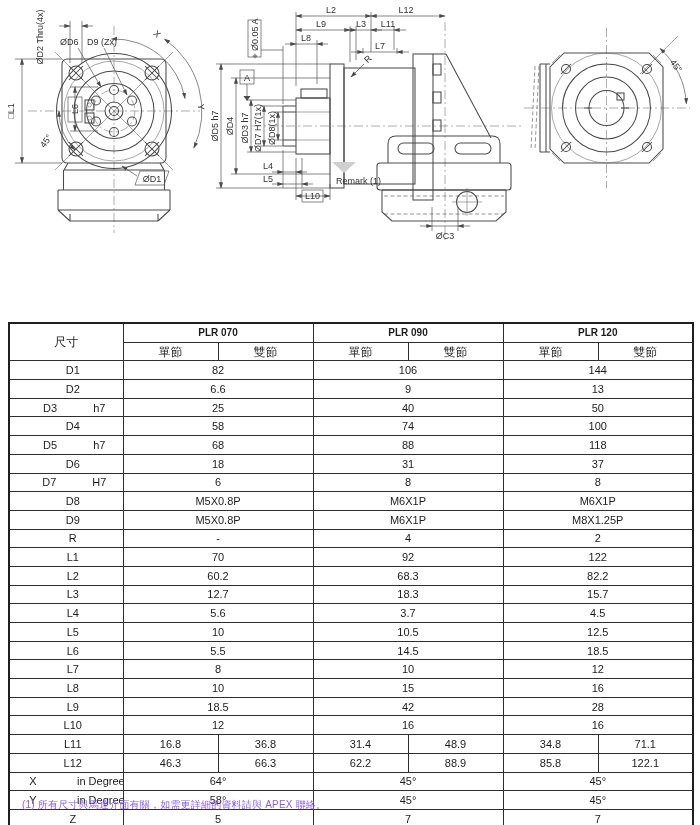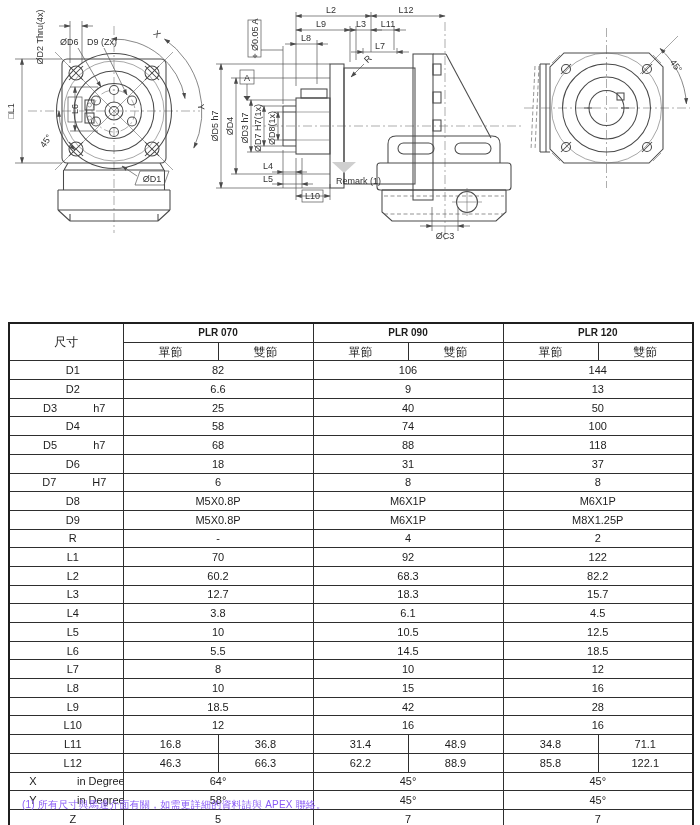--- a/index.html
+++ b/index.html
@@ -362,22 +362,22 @@
         <td colspan="2">82.2</td>
       </tr>
       <tr>
         <td class="dim-cell"><span class="dim-label">L3</span></td>
         <td colspan="2">12.7</td>
         <td colspan="2">18.3</td>
         <td colspan="2">15.7</td>
       </tr>
       <tr>
         <td class="dim-cell"><span class="dim-label">L4</span></td>
-        <td colspan="2">3.8</td>
-        <td colspan="2">6.1</td>
+        <td colspan="2">5.6</td>
+        <td colspan="2">3.7</td>
         <td colspan="2">4.5</td>
       </tr>
       <tr>
         <td class="dim-cell"><span class="dim-label">L5</span></td>
         <td colspan="2">10</td>
         <td colspan="2">10.5</td>
         <td colspan="2">12.5</td>
       </tr>
       <tr>
         <td class="dim-cell"><span class="dim-label">L6</span></td>

